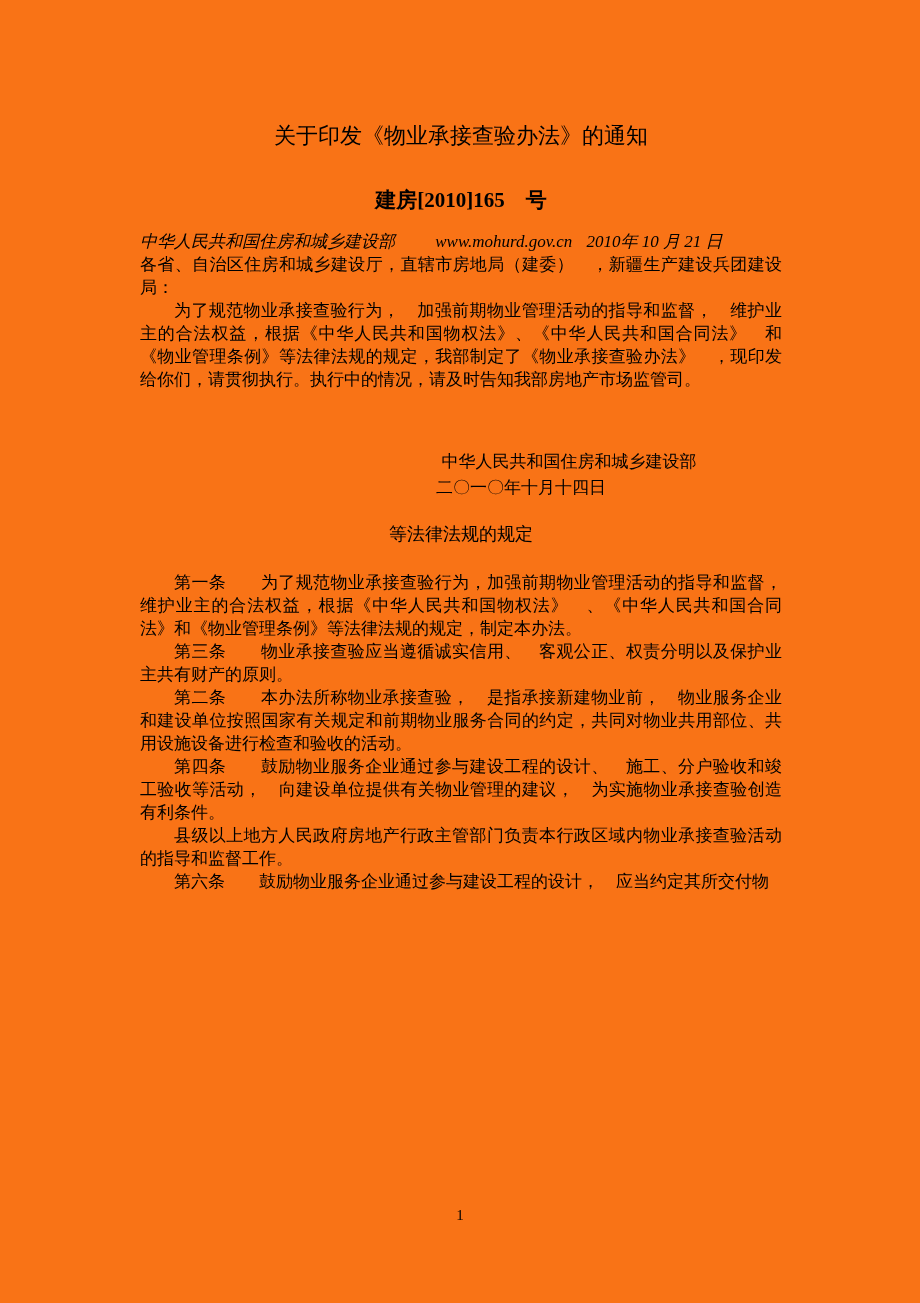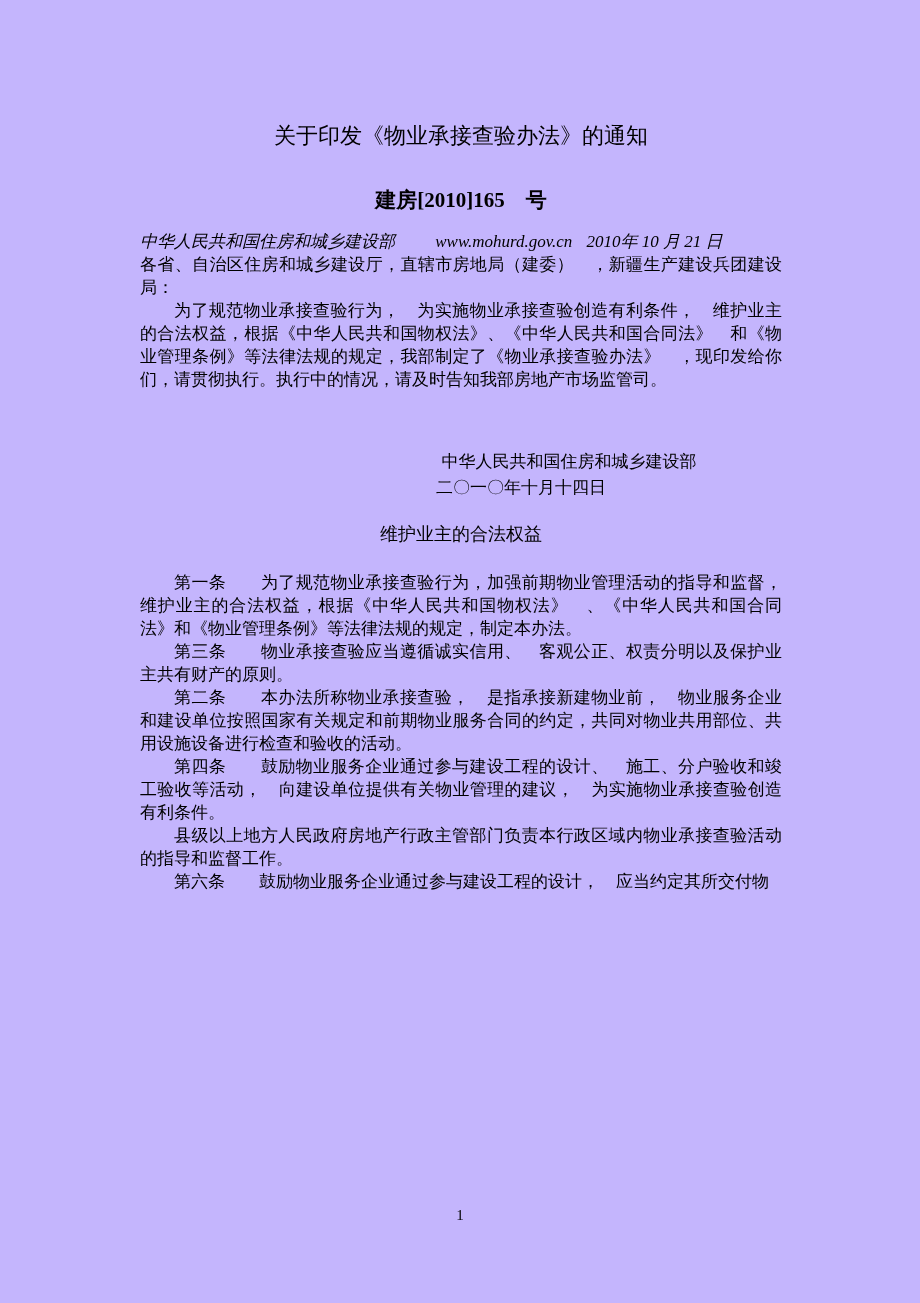--- a/index.html
+++ b/index.html
@@ -5,21 +5,21 @@
   html, body {
     margin: 0;
     padding: 0;
     background: #ffffff;
   }
   .page {
     position: relative;
     width: 920px;
     height: 1303px;
     margin: 0 auto;
-    background: #c4b5fd;
+    background: #f97316;
     color: #000000;
     font-family: "Liberation Serif", "DejaVu Serif", serif;
     font-size: 17px;
     line-height: 23px;
     padding: 122px 138px 0 140px;
     box-sizing: border-box;
     overflow: hidden;
   }
   .page p { margin: 0; }
   .doc-title {
@@ -88,28 +88,28 @@
   <div class="doc-number">建房[2010]165　号</div>
 
   <div class="meta-line">
     <span>中华人民共和国住房和城乡建设部</span>
     <span class="meta-url">www.mohurd.gov.cn</span>
     <span class="meta-date">2010年 10 月 21 日</span>
   </div>
 
   <p class="salutation">各省、自治区住房和城乡建设厅，直辖市房地局（建委）　，新疆生产建设兵团建设局：</p>
 
-  <p class="para intro">为了规范物业承接查验行为，　为实施物业承接查验创造有利条件，　维护业主的合法权益，根据《中华人民共和国物权法》、《中华人民共和国合同法》　和《物业管理条例》等法律法规的规定，我部制定了《物业承接查验办法》　，现印发给你们，请贯彻执行。执行中的情况，请及时告知我部房地产市场监管司。</p>
+  <p class="para intro">为了规范物业承接查验行为，　加强前期物业管理活动的指导和监督，　维护业主的合法权益，根据《中华人民共和国物权法》、《中华人民共和国合同法》　和《物业管理条例》等法律法规的规定，我部制定了《物业承接查验办法》　，现印发给你们，请贯彻执行。执行中的情况，请及时告知我部房地产市场监管司。</p>
 
   <div class="signature">
     <div class="sig-org">中华人民共和国住房和城乡建设部</div>
     <div class="sig-date">二〇一〇年十月十四日</div>
   </div>
 
-  <div class="body-title">维护业主的合法权益</div>
+  <div class="body-title">等法律法规的规定</div>
 
   <div class="articles">
     <p class="para first">第一条　　为了规范物业承接查验行为，加强前期物业管理活动的指导和监督，维护业主的合法权益，根据《中华人民共和国物权法》　、《中华人民共和国合同法》和《物业管理条例》等法律法规的规定，制定本办法。</p>
     <p class="para">第三条　　物业承接查验应当遵循诚实信用、　客观公正、权责分明以及保护业主共有财产的原则。</p>
     <p class="para">第二条　　本办法所称物业承接查验，　是指承接新建物业前，　物业服务企业和建设单位按照国家有关规定和前期物业服务合同的约定，共同对物业共用部位、共用设施设备进行检查和验收的活动。</p>
     <p class="para">第四条　　鼓励物业服务企业通过参与建设工程的设计、　施工、分户验收和竣工验收等活动，　向建设单位提供有关物业管理的建议，　为实施物业承接查验创造有利条件。</p>
     <p class="para">县级以上地方人民政府房地产行政主管部门负责本行政区域内物业承接查验活动的指导和监督工作。</p>
     <p class="para">第六条　　鼓励物业服务企业通过参与建设工程的设计，　应当约定其所交付物</p>
   </div>
 

